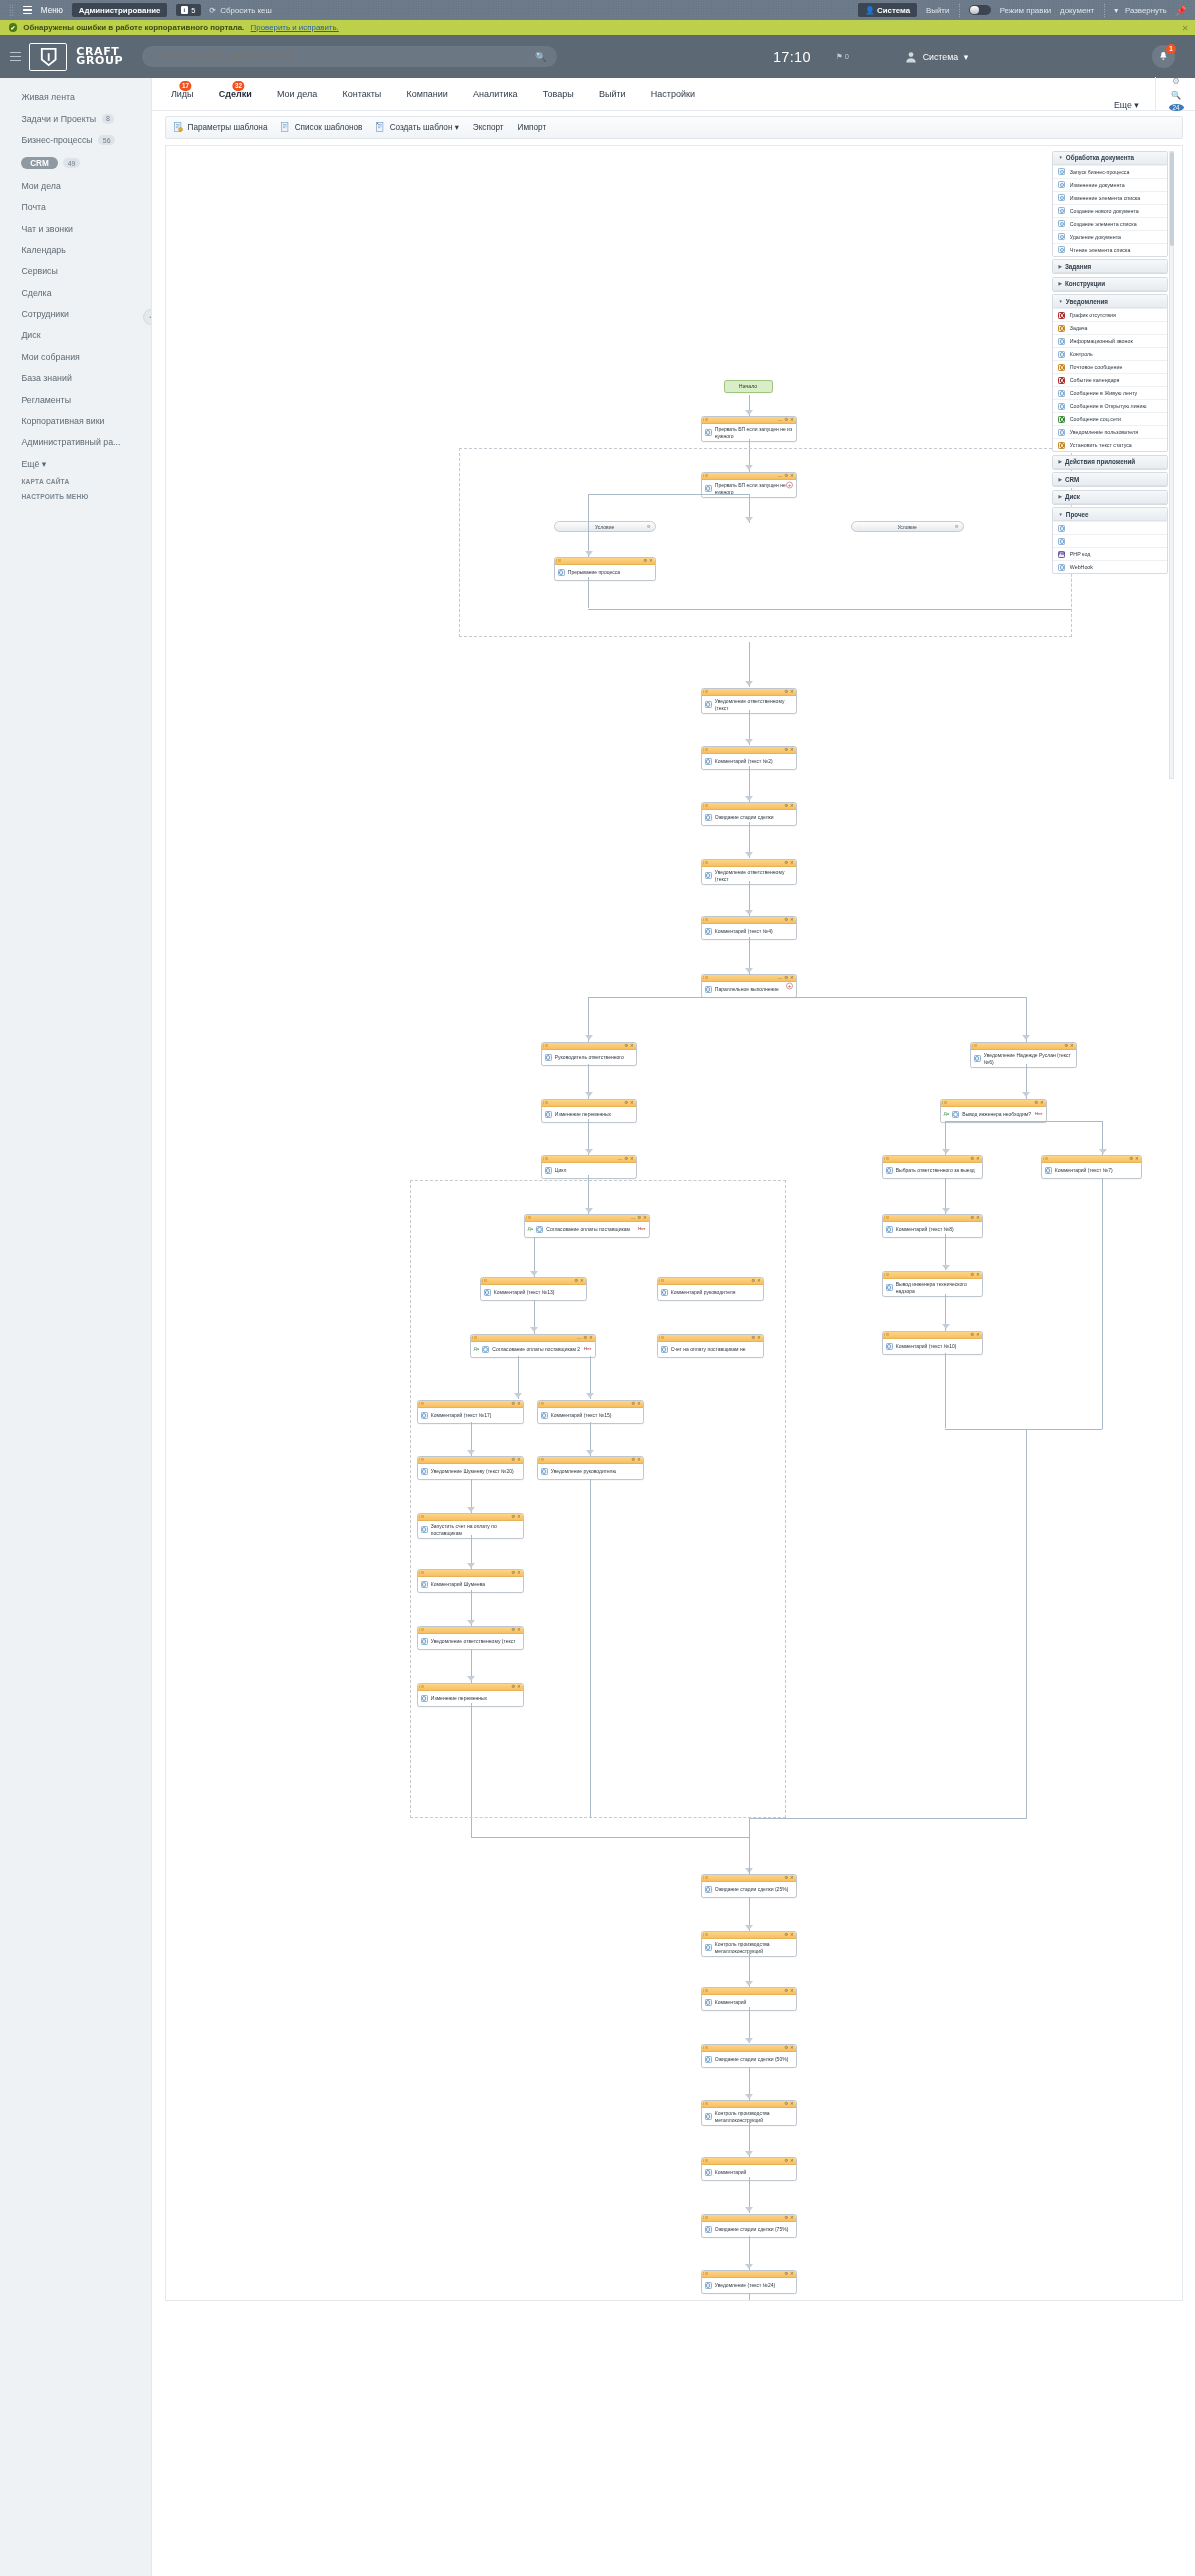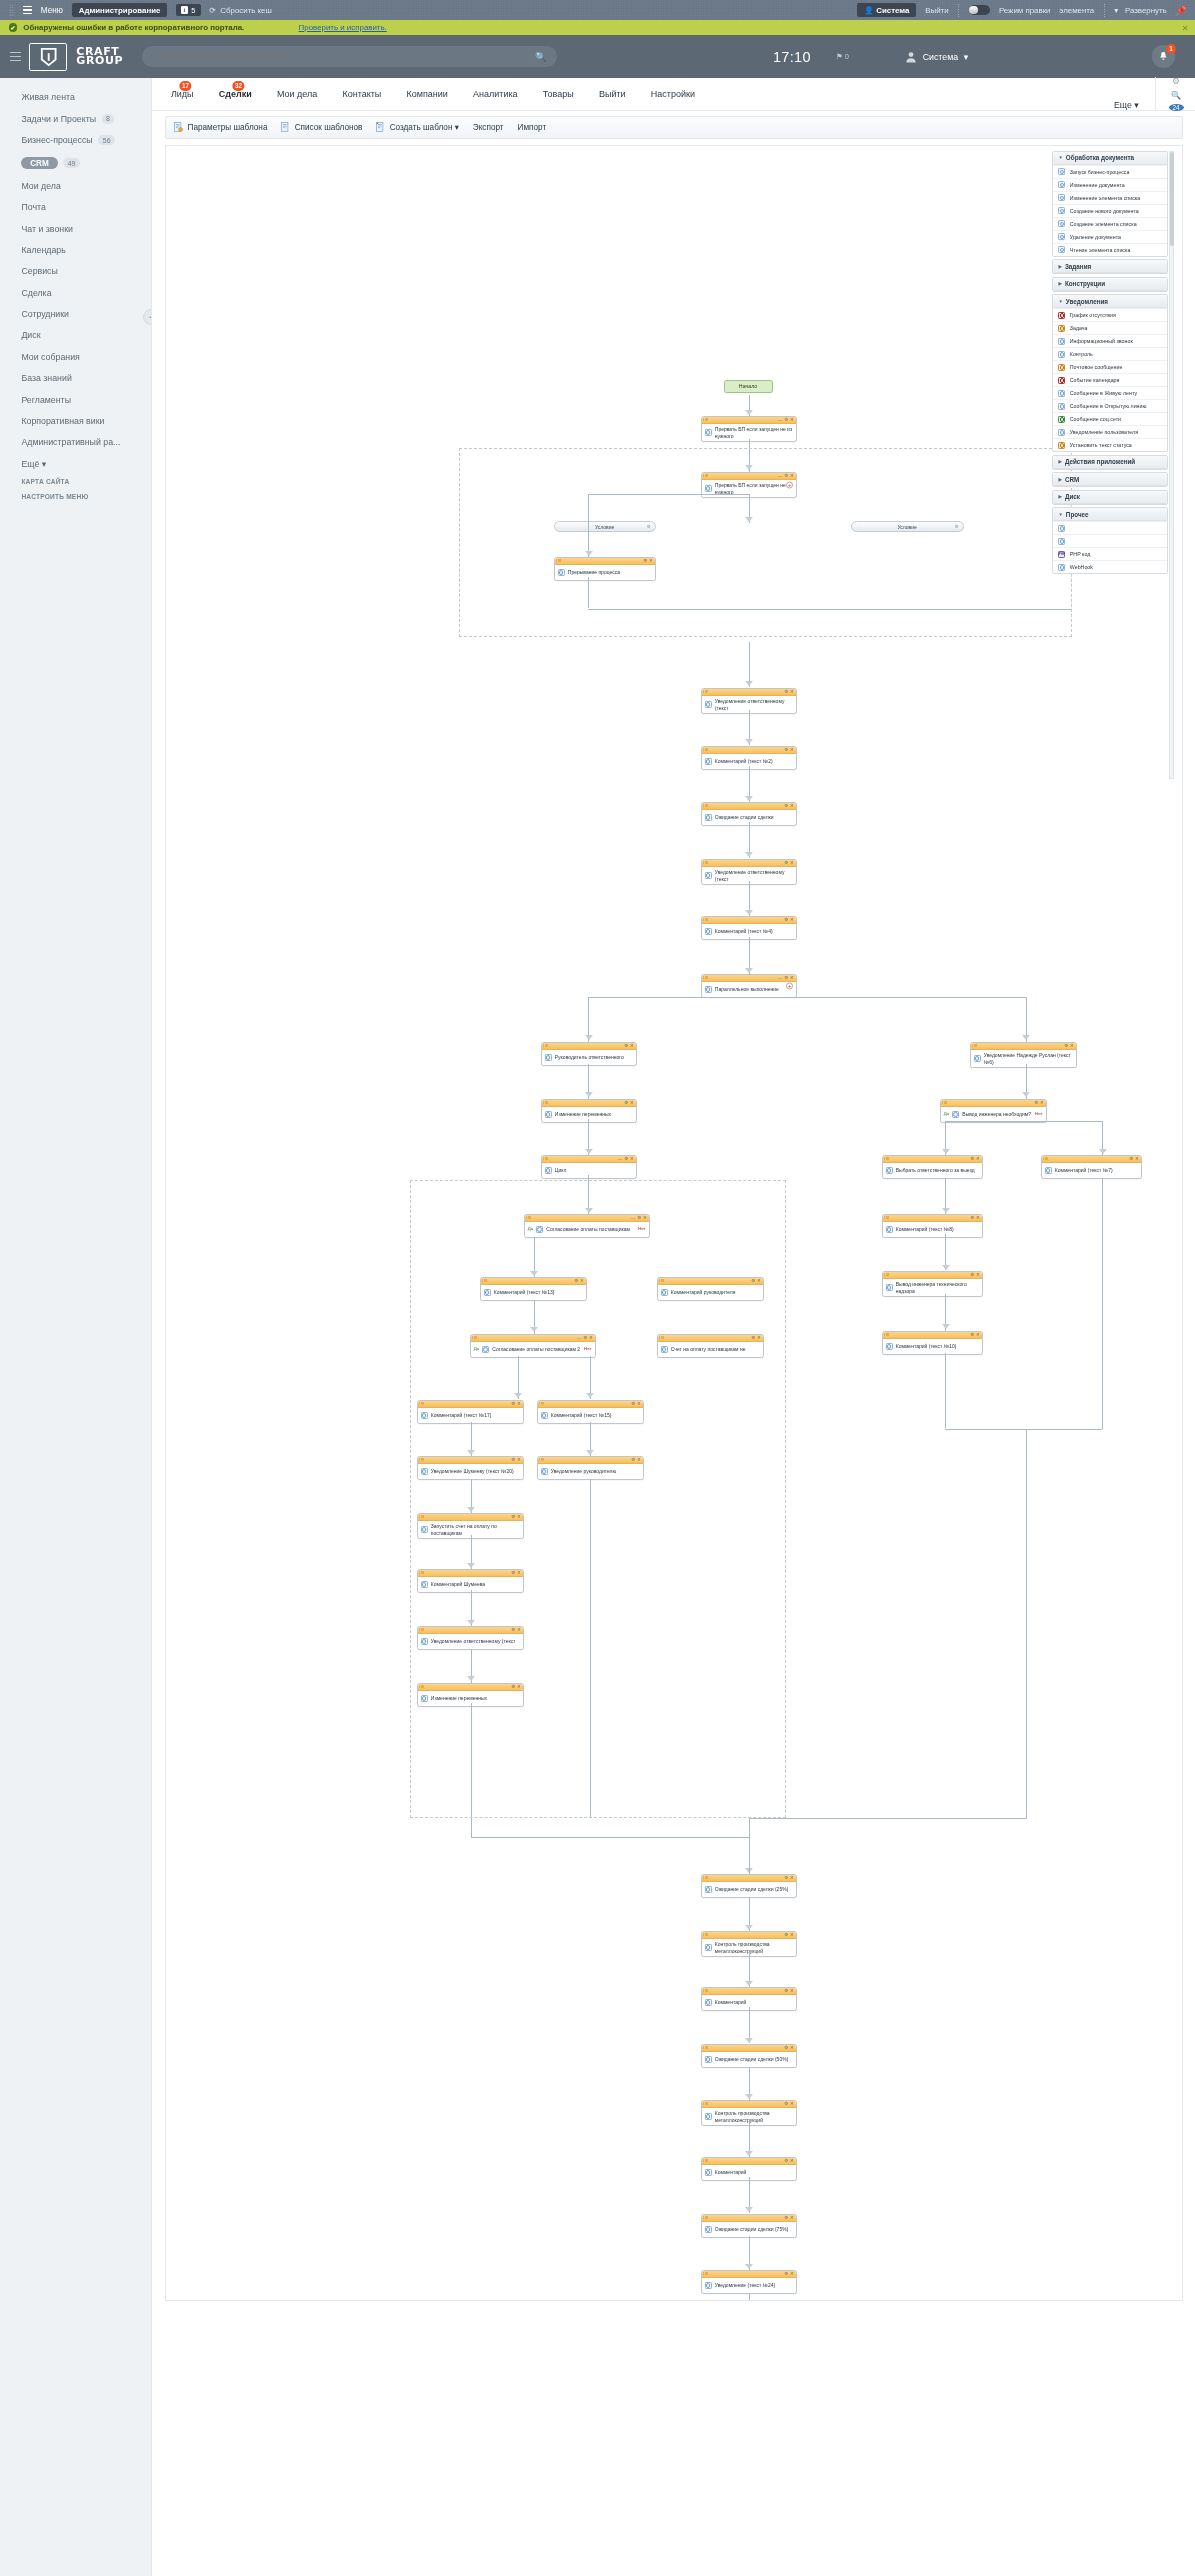--- a/index.html
+++ b/index.html
@@ -33,21 +33,21 @@
   .spacerx{flex:1;}
   .vdots{width:2.5px;height:14px;background-image:radial-gradient(rgba(255,255,255,.5) 0.6px, transparent 0.6px);background-size:2.5px 2.5px;}
   .toggle{width:21.4px;height:10px;border-radius:5.7px;background:#3c4652;position:relative;}
   .toggle:after{content:"";position:absolute;left:0.6px;top:0.6px;width:8.8px;height:8.8px;border-radius:50%;
     background:linear-gradient(#fff,#b9bfc6);}
   .pin{font-size:9.4px;color:#c9d1d8;}
 
   
   .warnbar{height:15px;background:#bcd04b;display:flex;align-items:center;padding:0 8.8px;font-size:7.9px;color:#3d4a10;font-weight:bold;gap:6.3px;position:relative;}
   .warnbar .okdot{width:8.2px;height:8.2px;border-radius:50%;background:#4b7a12;color:#fff;font-size:5.7px;display:flex;align-items:center;justify-content:center;}
-  .warnbar a{color:#2b5ea8;font-weight:normal;margin-left:48px;}
+  .warnbar a{color:#2b5ea8;font-weight:normal;}
   .warnbar .cls{position:absolute;right:7.5px;color:#7d8c3a;font-weight:normal;font-size:8.2px;}
 
   
   .header{height:43px;background:#5c6873;display:flex;align-items:center;padding:0 10px;gap:8.8px;position:relative;}
   .hamb2{width:10.7px;}
   .hamb2 i{display:block;height:1.3px;background:#b9c3cb;margin:2.5px 0;}
   .logo{width:38px;height:28px;border:1.3px solid #fff;border-radius:1.9px;display:flex;align-items:center;justify-content:center;}
   .logo svg{width:21.4px;height:20px;}
   .logotext{color:#fff;font-weight:bold;line-height:8.8px;font-size:11px;letter-spacing:0.6px;font-family:"DejaVu Sans",sans-serif;}
   .search{margin-left:10px;width:415px;height:21.4px;border-radius:10.7px;background:#6b7884;display:flex;align-items:center;padding:0 10px;position:relative;}
@@ -155,21 +155,21 @@
   <span class="spacerx"></span>
   <span class="vdots"></span>
   <span class="abtn">
     <span>👤</span>
     <span>Система</span>
   </span>
   <span class="aitem">Выйти</span>
   <span class="vdots"></span>
   <span class="toggle"></span>
   <span class="aitem">Режим правки</span>
-  <span class="aitem">элемента</span>
+  <span class="aitem">документ</span>
   <span class="vdots"></span>
   <span class="aitem">▾&nbsp;<span>Развернуть</span></span>
   <span class="pin">📌</span>
 </div>
 
 <div class="warnbar">
   <span class="okdot">✔</span>
   <span>Обнаружены ошибки в работе корпоративного портала.</span>
   <a href="#">Проверить и исправить.</a>
   <span class="cls">✕</span>

